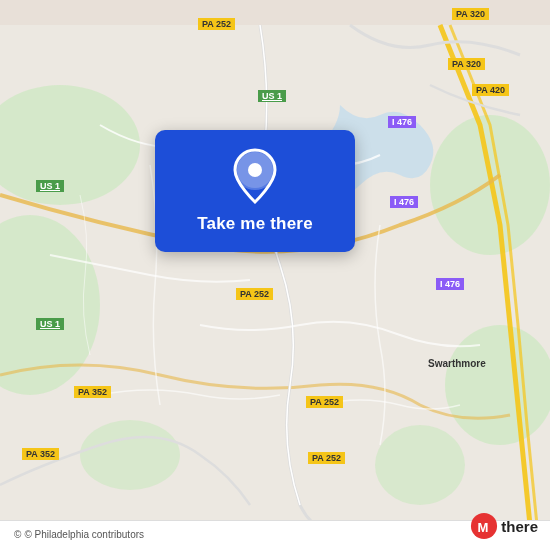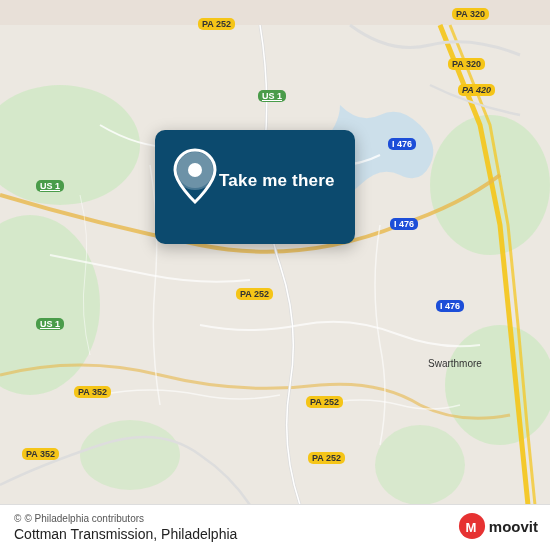--- a/index.html
+++ b/index.html
@@ -26,26 +26,26 @@
       top: 0; left: 0;
       width: 100%; height: 100%;
     }
 
     
     #take-me-card {
       position: absolute;
       top: 130px;
       left: 155px;
       width: 200px;
-      background: #0c4a6e;
+      background: #1d4ed8;
       border-radius: 10px;
       display: flex;
-      flex-direction: row;
+      flex-direction: column;
       align-items: center;
-      padding: 18px 16px 30px;
+      padding: 18px 16px 18px;
       box-shadow: 0 4px 16px rgba(0,0,0,0.28);
       cursor: pointer;
     }
 
     #pin-icon {
       width: 48px;
       height: 56px;
       margin-bottom: 10px;
     }
 
@@ -103,33 +103,32 @@
       font-weight: 700;
       color: #222;
     }
 
     
     .road-label {
       position: absolute;
       font-size: 9px;
       font-weight: 700;
       padding: 1px 4px;
-      border-radius: 5px;
+      border-radius: 0;
       color: #333;
     }
 
     .road-label.yellow {
       background: #f5c518;
       color: #333;
     }
 
     .road-label.blue {
-      background: #1d4ed8;
+      background: #8b5cf6;
       color: #fff;
-      margin-top: 22px;
     }
 
     .road-label.green-label {
       background: #4a9c4a;
       color: #fff;
       text-decoration: underline;
     }
   </style>
 </head>
 <body>
@@ -172,58 +171,57 @@
 
     <path d="M150 140 Q160 200 155 260 Q150 320 160 380" stroke="#fff" stroke-width="1.5" fill="none" opacity="0.6"></path>
     <path d="M380 200 Q370 260 380 320 Q390 370 380 420" stroke="#fff" stroke-width="1.5" fill="none" opacity="0.6"></path>
     <path d="M80 170 Q90 210 85 250 Q80 290 90 330" stroke="#fff" stroke-width="1" fill="none" opacity="0.5"></path>
   </svg>
 
   <div class="road-label yellow" style="top:18px;left:198px;">PA 252</div>
   <div class="road-label green-label" style="top:90px;left:258px;">US 1</div>
   <div class="road-label yellow" style="top:8px;left:452px;">PA 320</div>
   <div class="road-label yellow" style="top:58px;left:448px;">PA 320</div>
-  <div class="road-label yellow" style="top:84px;left:458px;font-style:italic;">PA 420</div>
+  <div class="road-label yellow" style="top:84px;left:472px;">PA 420</div>
   <div class="road-label blue" style="top:116px;left:388px;">I 476</div>
   <div class="road-label blue" style="top:196px;left:390px;">I 476</div>
   <div class="road-label blue" style="top:278px;left:436px;">I 476</div>
   <div class="road-label green-label" style="top:180px;left:36px;">US 1</div>
   <div class="road-label green-label" style="top:318px;left:36px;">US 1</div>
   <div class="road-label yellow" style="top:288px;left:236px;">PA 252</div>
   <div class="road-label yellow" style="top:386px;left:74px;">PA 352</div>
   <div class="road-label yellow" style="top:448px;left:22px;">PA 352</div>
   <div class="road-label yellow" style="top:396px;left:306px;">PA 252</div>
   <div class="road-label yellow" style="top:452px;left:308px;">PA 252</div>
-  <div style="position:absolute;top:358px;left:428px;font-size:10px;color:#333;font-weight:400;">Swarthmore</div>
+  <div style="position:absolute;top:358px;left:428px;font-size:10px;color:#333;font-weight:700;">Swarthmore</div>
 
   <div id="take-me-card">
 
     <svg id="pin-icon" viewBox="0 0 48 56" xmlns="http://www.w3.org/2000/svg">
       <circle cx="24" cy="22" r="20" fill="white" opacity="0.25"></circle>
       <circle cx="24" cy="22" r="18" fill="white" opacity="0.2"></circle>
 
       <path d="M24 2 C13 2 4 11 4 22 C4 35 24 54 24 54 C24 54 44 35 44 22 C44 11 35 2 24 2Z" fill="none" stroke="white" stroke-width="3"></path>
 
       <circle cx="24" cy="22" r="7" fill="white"></circle>
     </svg>
     <span id="take-me-label">Take me there</span>
   </div>
 
   <div id="bottom-bar">
     <div id="osm-credit">
 
       <span style="font-size:10px;">©</span>
       <span>© Philadelphia contributors</span>
     </div>
-    <div id="location-title">Cottman Transmission, Philadelphia</div>
 
     <div id="moovit-logo">
       <svg id="moovit-icon" viewBox="0 0 30 30" xmlns="http://www.w3.org/2000/svg">
 
         <circle cx="15" cy="15" r="14" fill="#e63232"></circle>
 
         <text x="8" y="21" font-size="14" fill="white" font-weight="bold">M</text>
       </svg>
-      <span id="moovit-text" style="font-size:15px;font-weight:700;color:#222;font-family:Arial,sans-serif;">moovit</span>
+      <span id="moovit-text" style="font-size:15px;font-weight:700;color:#222;font-family:Arial,sans-serif;">there</span>
     </div>
   </div>
 
 </div>
 
 </body></html>

